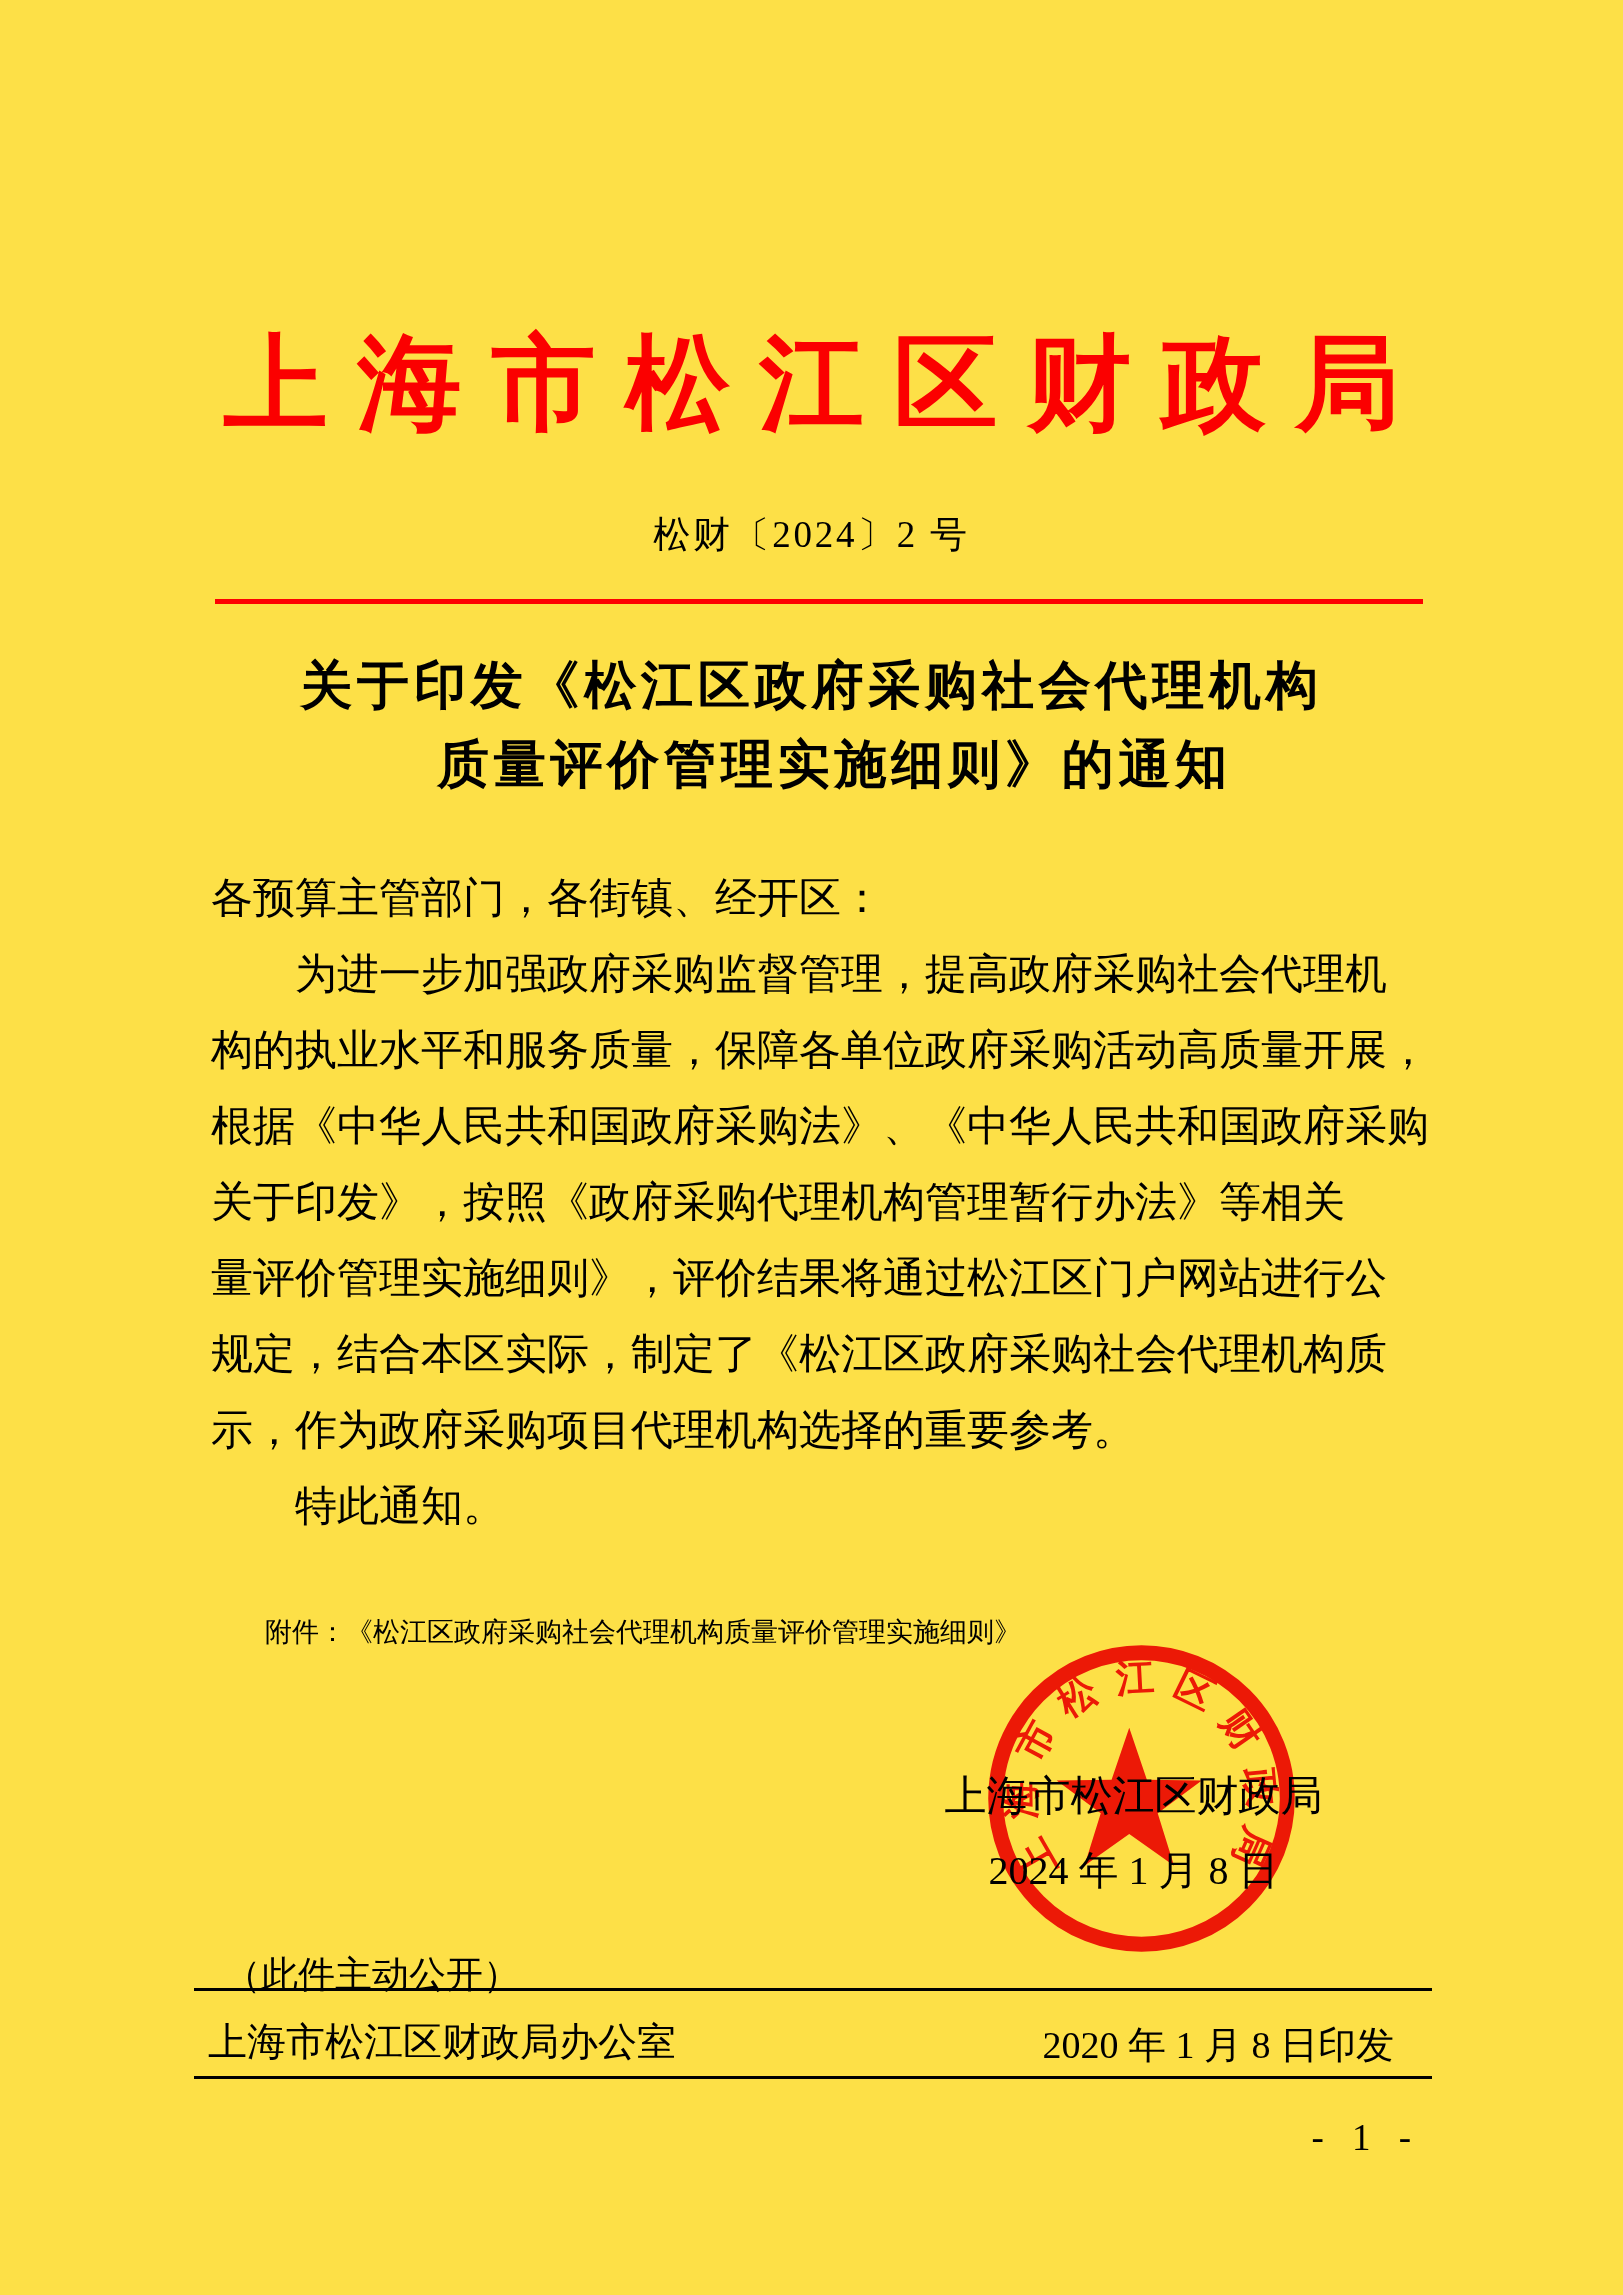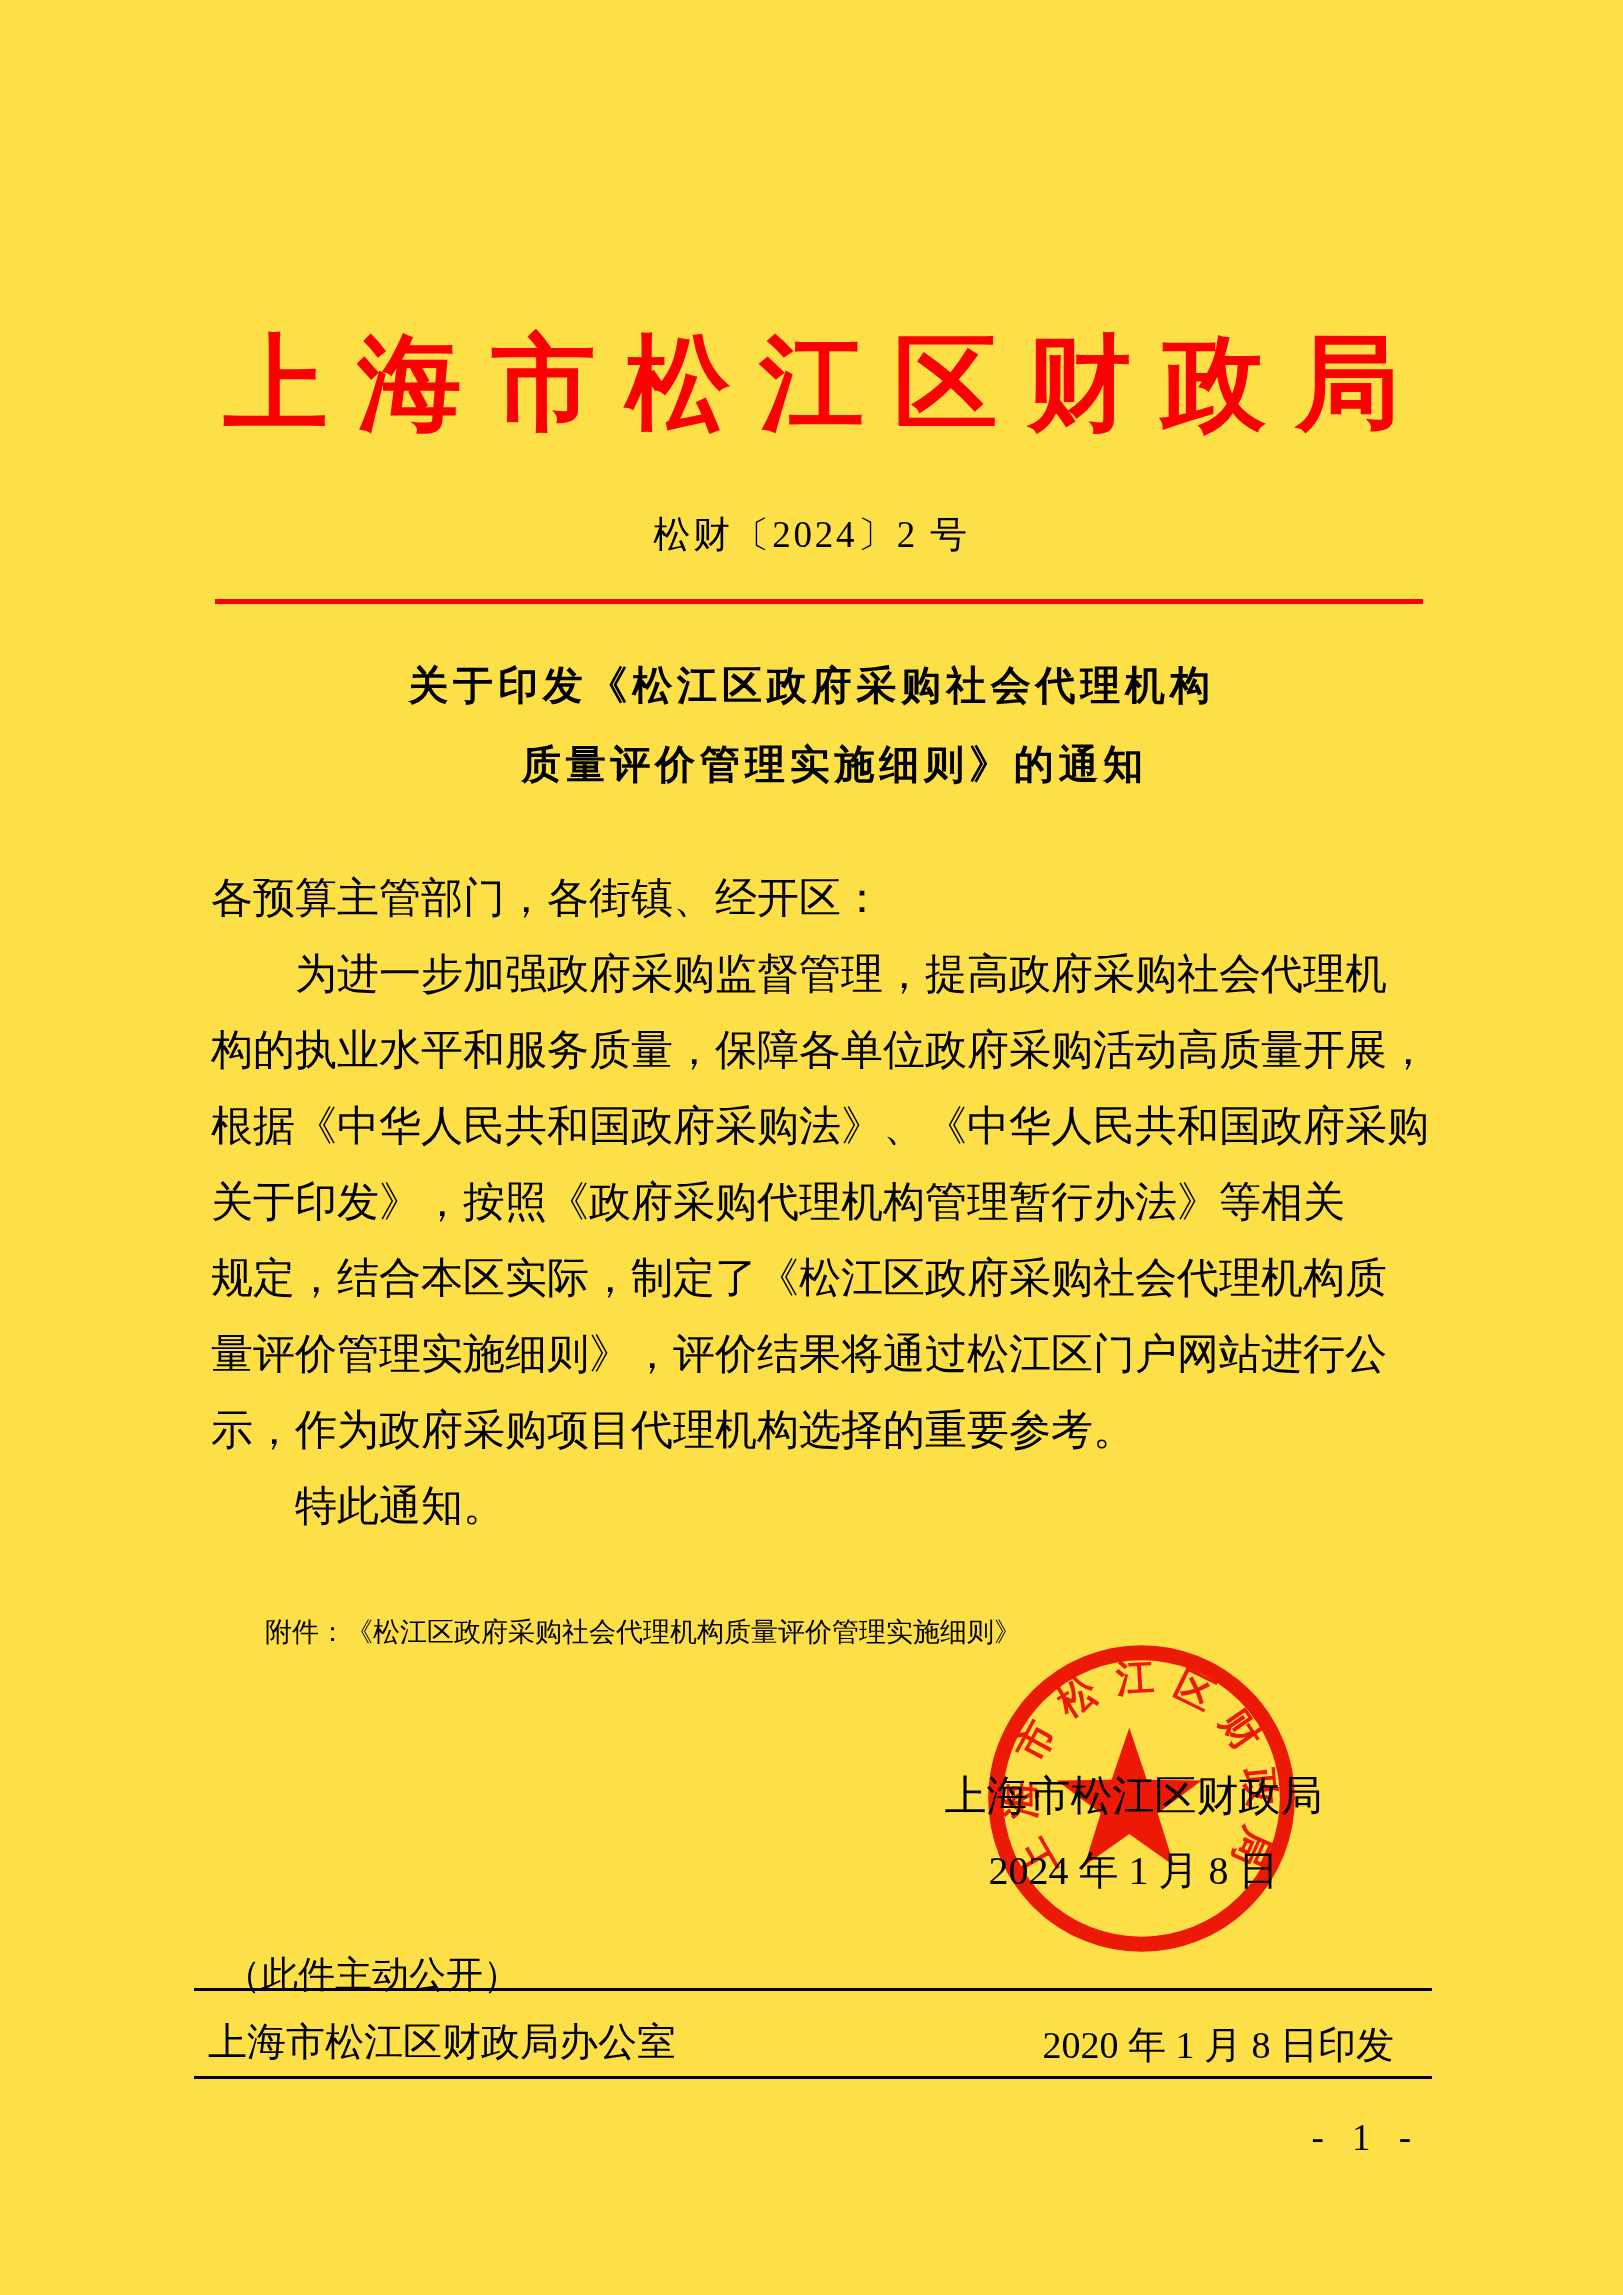--- a/index.html
+++ b/index.html
@@ -25,21 +25,21 @@
     font-size:37px;letter-spacing:2.7px;
     white-space:pre;
   }
   .red-rule{
     position:absolute;top:599px;left:215px;
     width:1208px;height:5.4px;
   }
   .notice-title{
     position:absolute;top:646px;left:0;width:100%;
     text-align:center;font-weight:700;
-    font-size:40px;line-height:79px;letter-spacing:4.8px;
+    font-size:52px;line-height:79px;letter-spacing:4.8px;
     white-space:nowrap;
   }
   .body-block{
     position:absolute;top:860px;left:211px;width:1226px;
   }
   .body-line{
     height:76px;line-height:76px;
     font-size:42px;
     white-space:pre;
   }
@@ -96,22 +96,22 @@
   <div class="notice-title" style="top:646px;">关于印发《松江区政府采购社会代理机构</div>
   <div class="notice-title" style="top:725px;padding-left:23px;">质量评价管理实施细则》的通知</div>
 
   <div class="body-block">
 
   <div class="body-line">各预算主管部门，各街镇、经开区：</div>
       <div class="body-line">　　为进一步加强政府采购监督管理，提高政府采购社会代理机</div>
       <div class="body-line">构的执业水平和服务质量，保障各单位政府采购活动高质量开展，</div>
       <div class="body-line">根据《中华人民共和国政府采购法》、《中华人民共和国政府采购</div>
       <div class="body-line">关于印发》，按照《政府采购代理机构管理暂行办法》等相关</div>
+      <div class="body-line">量评价管理实施细则》，评价结果将通过松江区门户网站进行公</div>
       <div class="body-line">规定，结合本区实际，制定了《松江区政府采购社会代理机构质</div>
-      <div class="body-line">量评价管理实施细则》，评价结果将通过松江区门户网站进行公</div>
       <div class="body-line">示，作为政府采购项目代理机构选择的重要参考。</div>
       <div class="body-line">　　特此通知。</div>
     </div>
 
   <div class="attachment-line">　　附件：《松江区政府采购社会代理机构质量评价管理实施细则》</div>
 
   <div class="sig-agency">上海市松江区财政局</div>
 
   <div class="sig-date">2024 年 1 月 8 日</div>
 

